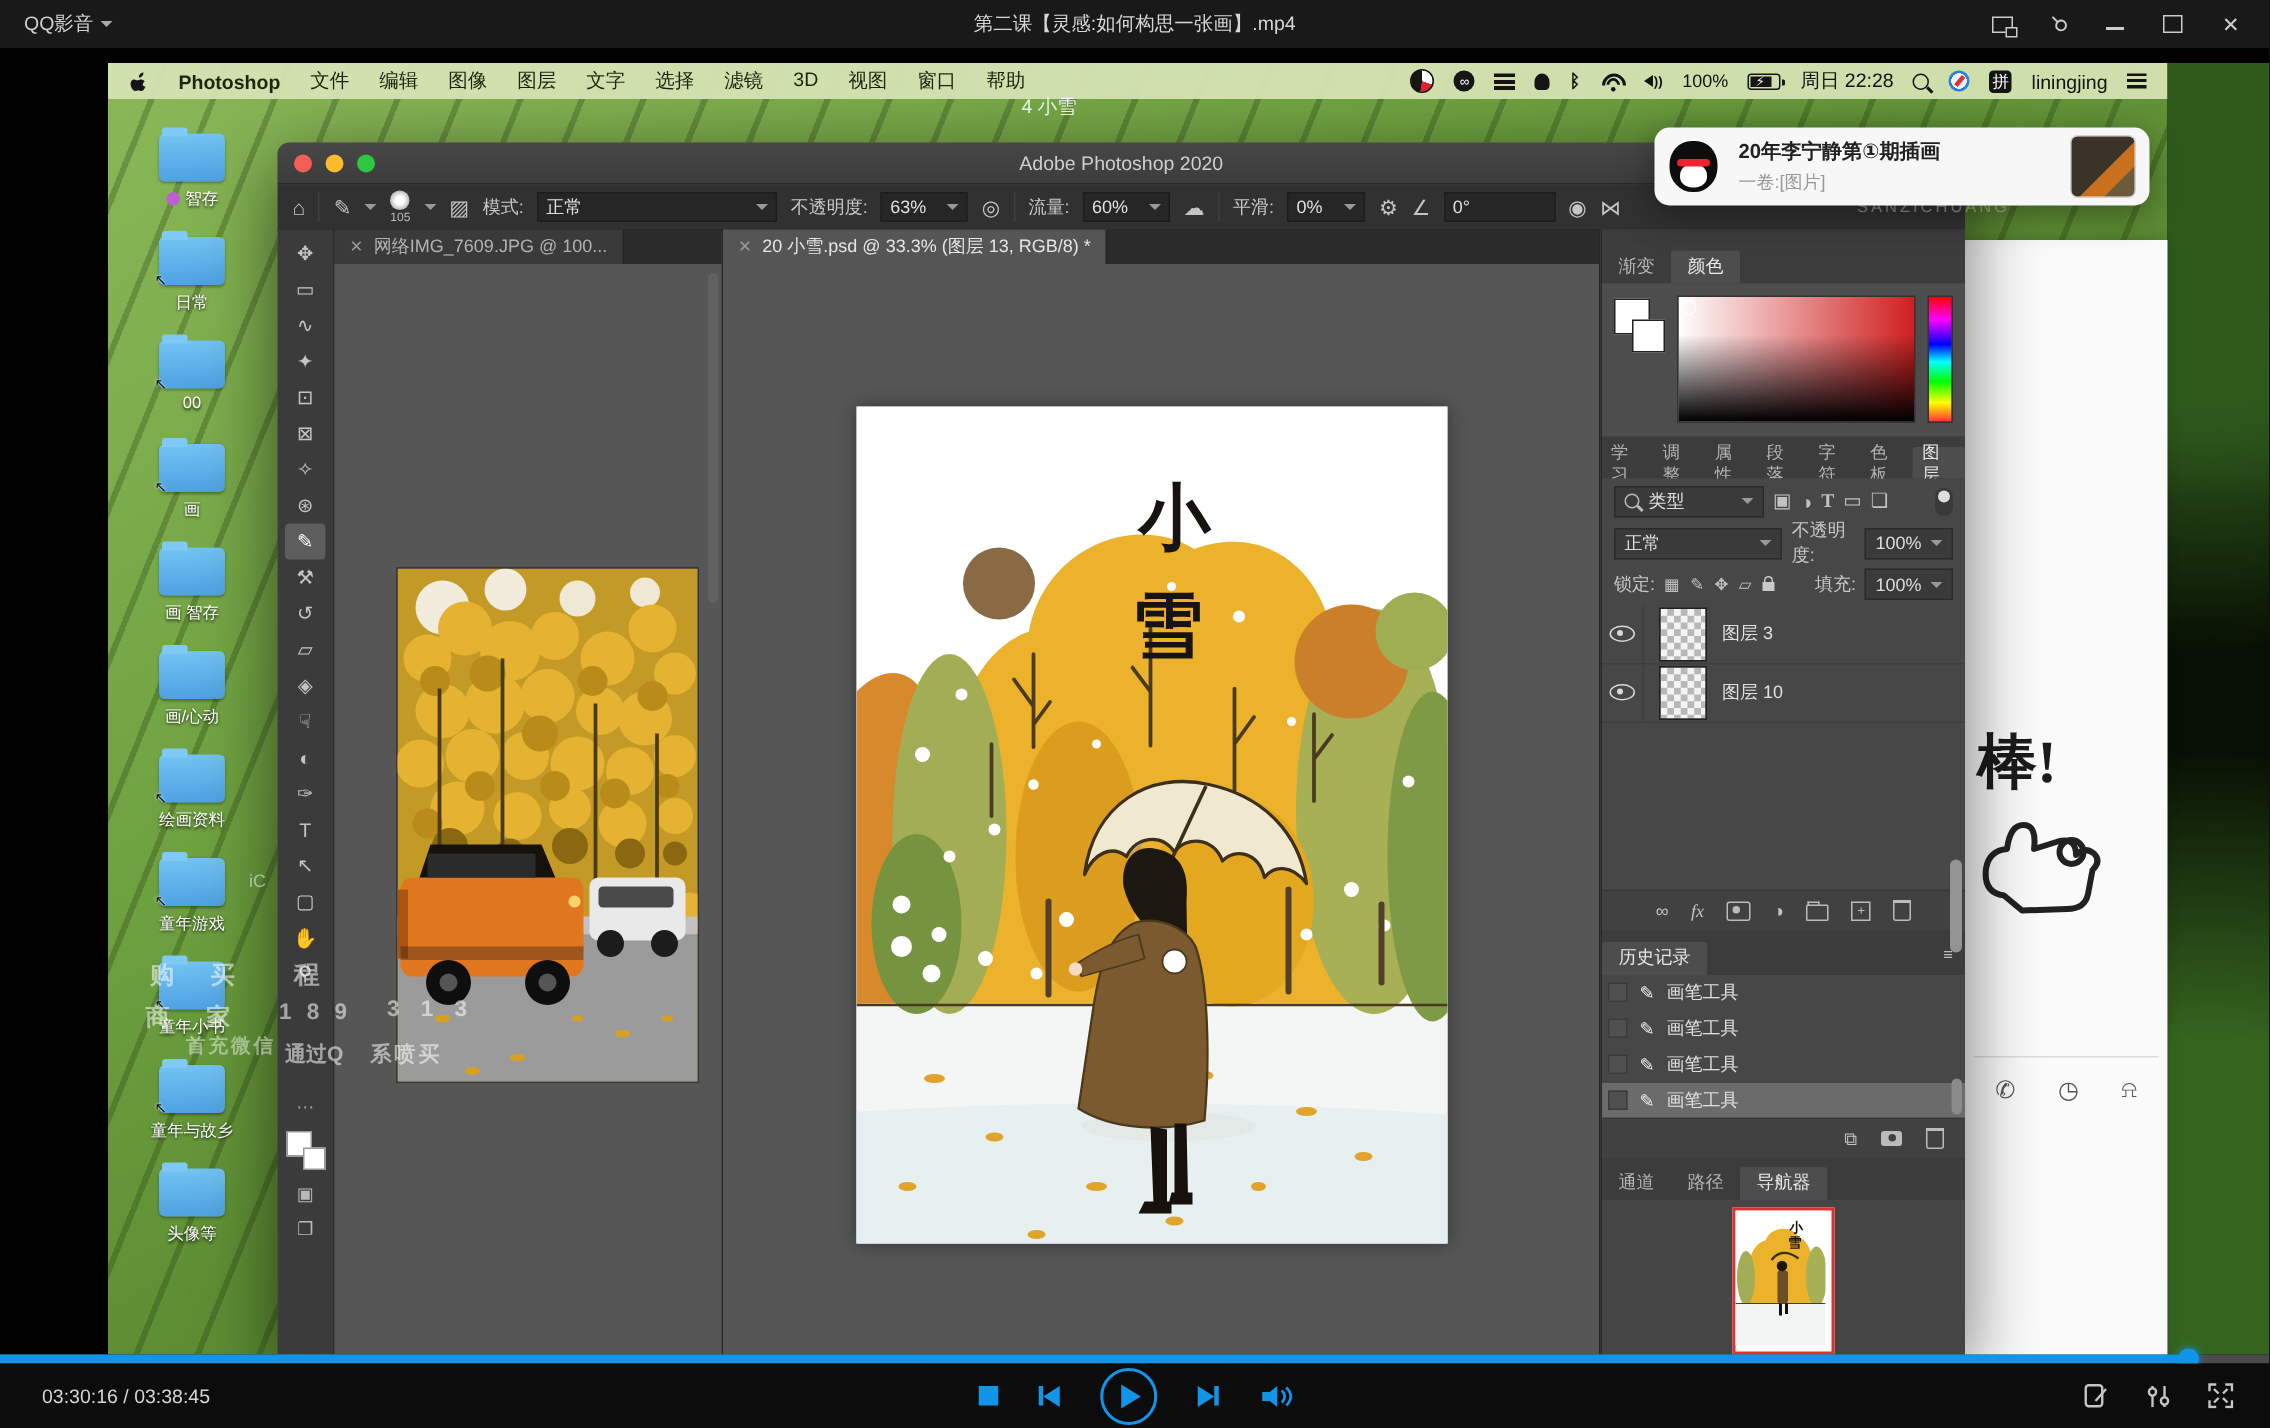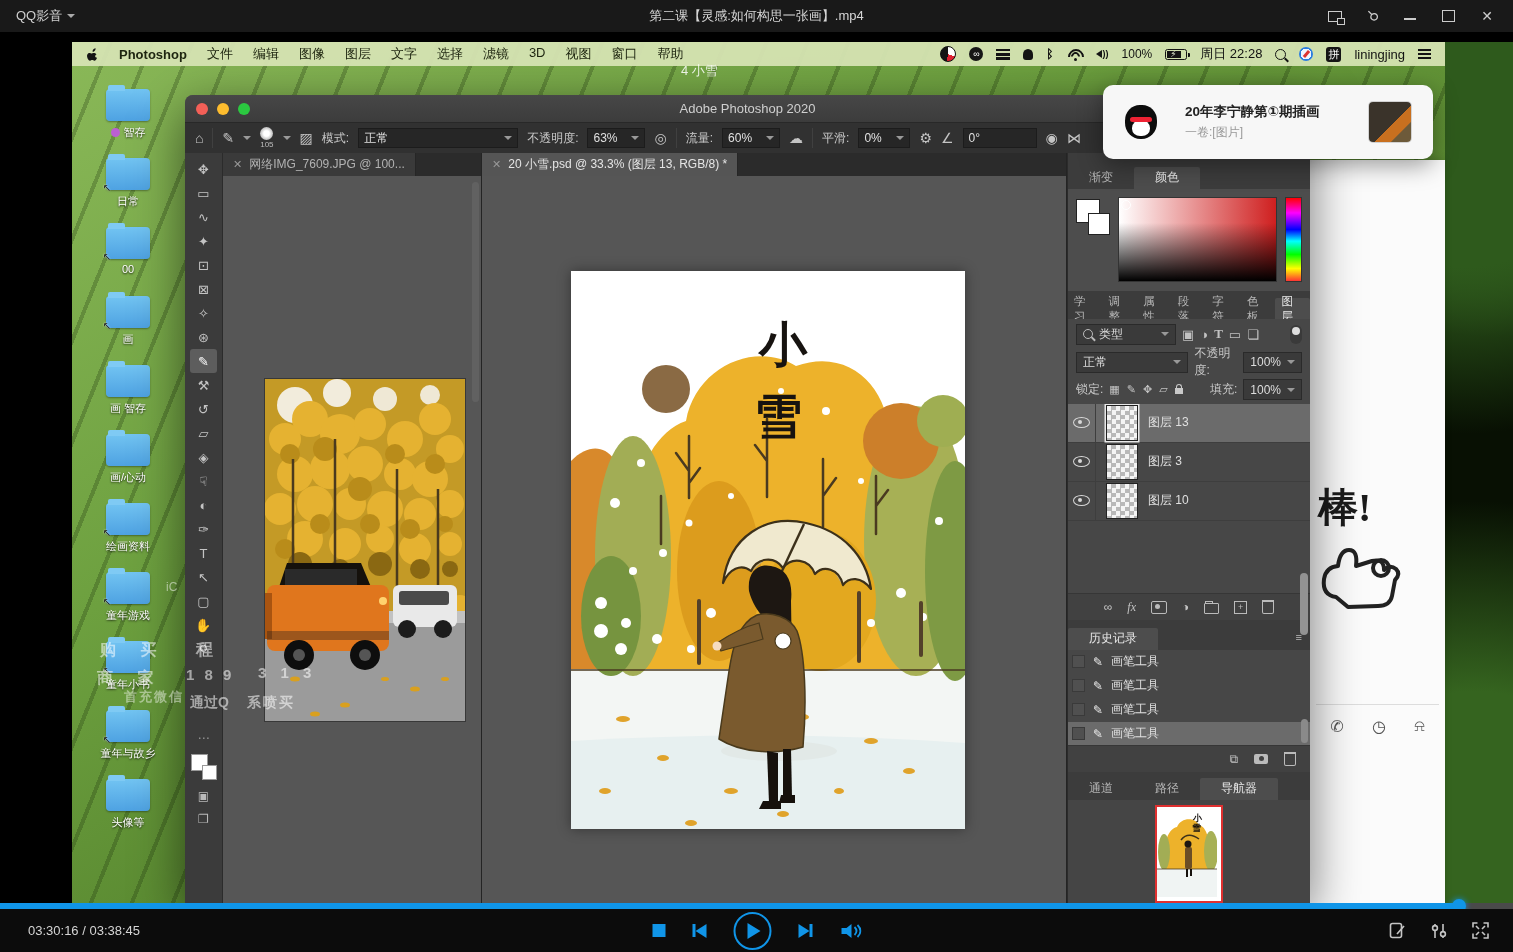--- a/index.html
+++ b/index.html
@@ -112,21 +112,21 @@
   .dtab .x{font-size:11px;color:#999}
   .pane-body{flex:1;position:relative;background:#565656;overflow:hidden}
   .vscroll{position:absolute;right:2px;top:6px;width:7px;height:220px;background:#6b6b6b;border-radius:4px;opacity:.55}
   .photo{position:absolute;left:42px;top:203px;width:200px;height:342px;box-shadow:0 0 0 1px rgba(0,0,0,.35)}
   .canvas{position:absolute;left:89px;top:95px;width:394px;height:558px;background:#fff;box-shadow:0 0 12px rgba(0,0,0,.4)}
 
   
   .ps-dock{width:242px;background:#474747;border-left:1px solid #2b2b2b;display:flex;flex-direction:column;flex:0 0 auto;position:relative;font-size:12px}
   .dock-sp{height:12px;background:#3c3c3c}
   .phead{height:24px;background:#3c3c3c;display:flex;align-items:flex-end}
-  .ptab{padding:0 21px;height:22px;display:flex;align-items:center;font-size:12px;color:#b5b5b5}
+  .ptab{padding:0 11px;height:22px;display:flex;align-items:center;font-size:12px;color:#b5b5b5}
   .ptab.active{background:#4d4d4d;color:#e8e8e8;border-radius:2px 2px 0 0}
   .pmenu{margin-left:auto;margin-right:8px;color:#bbb;font-size:11px;letter-spacing:0;line-height:.35;align-self:center}
   .color-body{height:103px;background:#4d4d4d;display:flex;padding:8px;box-sizing:border-box;gap:8px}
   .csw{position:relative;width:34px}
   .csw .a{position:absolute;left:0;top:2px;width:22px;height:22px;background:#fff;border:1px solid #222}
   .csw .b{position:absolute;left:12px;top:16px;width:20px;height:20px;background:#fff;border:1px solid #222}
   .gradsq{flex:1;height:83px;position:relative;border:1px solid #333;
     background:linear-gradient(to top,#000 0%,rgba(0,0,0,0) 70%),linear-gradient(90deg,#fff 0%,#cf1f1f 100%)}
   .gradsq::before{content:'';position:absolute;left:2px;top:2px;width:8px;height:8px;border:1.5px solid #fff;border-radius:50%}
   .hue{width:15px;height:83px;border:1px solid #333;
@@ -189,22 +189,22 @@
   .wm.i3{left:124px;top:688px;font-size:13px;letter-spacing:2px;color:rgba(255,255,255,.45)}
   .wm.i4{left:196px;top:638px;font-size:17px}
   .wm.i5{left:186px;top:666px;font-size:15px;letter-spacing:3px}
   .wm.i6{left:190px;top:694px;font-size:14px}
   .wm.i7{left:258px;top:664px;font-size:15px;letter-spacing:5px}
   .wm.i8{left:247px;top:694px;font-size:14px;letter-spacing:2px}
   .wm.i9{left:1238px;top:132px;font-size:11px;color:rgba(225,225,225,.5);letter-spacing:2px;font-weight:400}
   .wm.i10{left:166px;top:580px;font-size:12px;color:rgba(255,255,255,.5);font-weight:400}
 
   
-  .notif{position:absolute;left:1103px;top:85px;width:330px;height:74px;background:#f7f7f7;border-radius:10px;
-    box-shadow:0 6px 24px rgba(0,0,0,.4);display:flex;align-items:center;padding:0 22px;box-sizing:border-box;gap:28px;z-index:60}
+  .notif{position:absolute;left:1103px;top:85px;width:330px;height:52px;background:#f7f7f7;border-radius:10px;
+    box-shadow:0 6px 24px rgba(0,0,0,.4);display:flex;align-items:center;padding:0 10px;box-sizing:border-box;gap:14px;z-index:60}
   .penguin{width:32px;height:34px;background:#0d0d0d;border-radius:46% 46% 48% 48%;position:relative;flex:0 0 auto}
   .penguin::before{content:'';position:absolute;left:7px;top:15px;width:18px;height:16px;background:#fff;border-radius:50% 50% 45% 45%}
   .penguin::after{content:'';position:absolute;left:5px;top:12px;width:22px;height:5px;background:#e23;border-radius:3px}
   .ntext{flex:1;min-width:0}
   .ntitle{font-size:13.5px;font-weight:700;color:#222;white-space:nowrap;overflow:hidden}
   .nmsg{font-size:12px;color:#999;margin-top:3px}
   .nthumb{width:42px;height:40px;border-radius:4px;flex:0 0 auto;
     background:linear-gradient(135deg,#3a332a 0 55%,#c9701f 56% 75%,#6d5a3a 76%);box-shadow:0 0 0 1px rgba(0,0,0,.15)}
 
   
@@ -831,28 +831,20 @@
             </span>
             <span style="margin-left:auto">填充:</span>
             <span class="fsel">
               <span>100%</span>
                 <span class="caret" style="border-top-color:#999"></span>
             </span>
           </div>
           <div class="layers-list">
 
 
-              <div class="layer-row i1 sel">
-                <span class="eyebox">
-                  <span class="eye"></span>
-                </span>
-                <span class="lthumb"></span>
-
-                <span class="lname">图层 13</span>
-              </div>
 
               <div class="layer-row i2">
                 <span class="eyebox">
                   <span class="eye"></span>
                 </span>
                 <span class="lthumb"></span>
 
                 <span class="lname">图层 3</span>
               </div>
 

